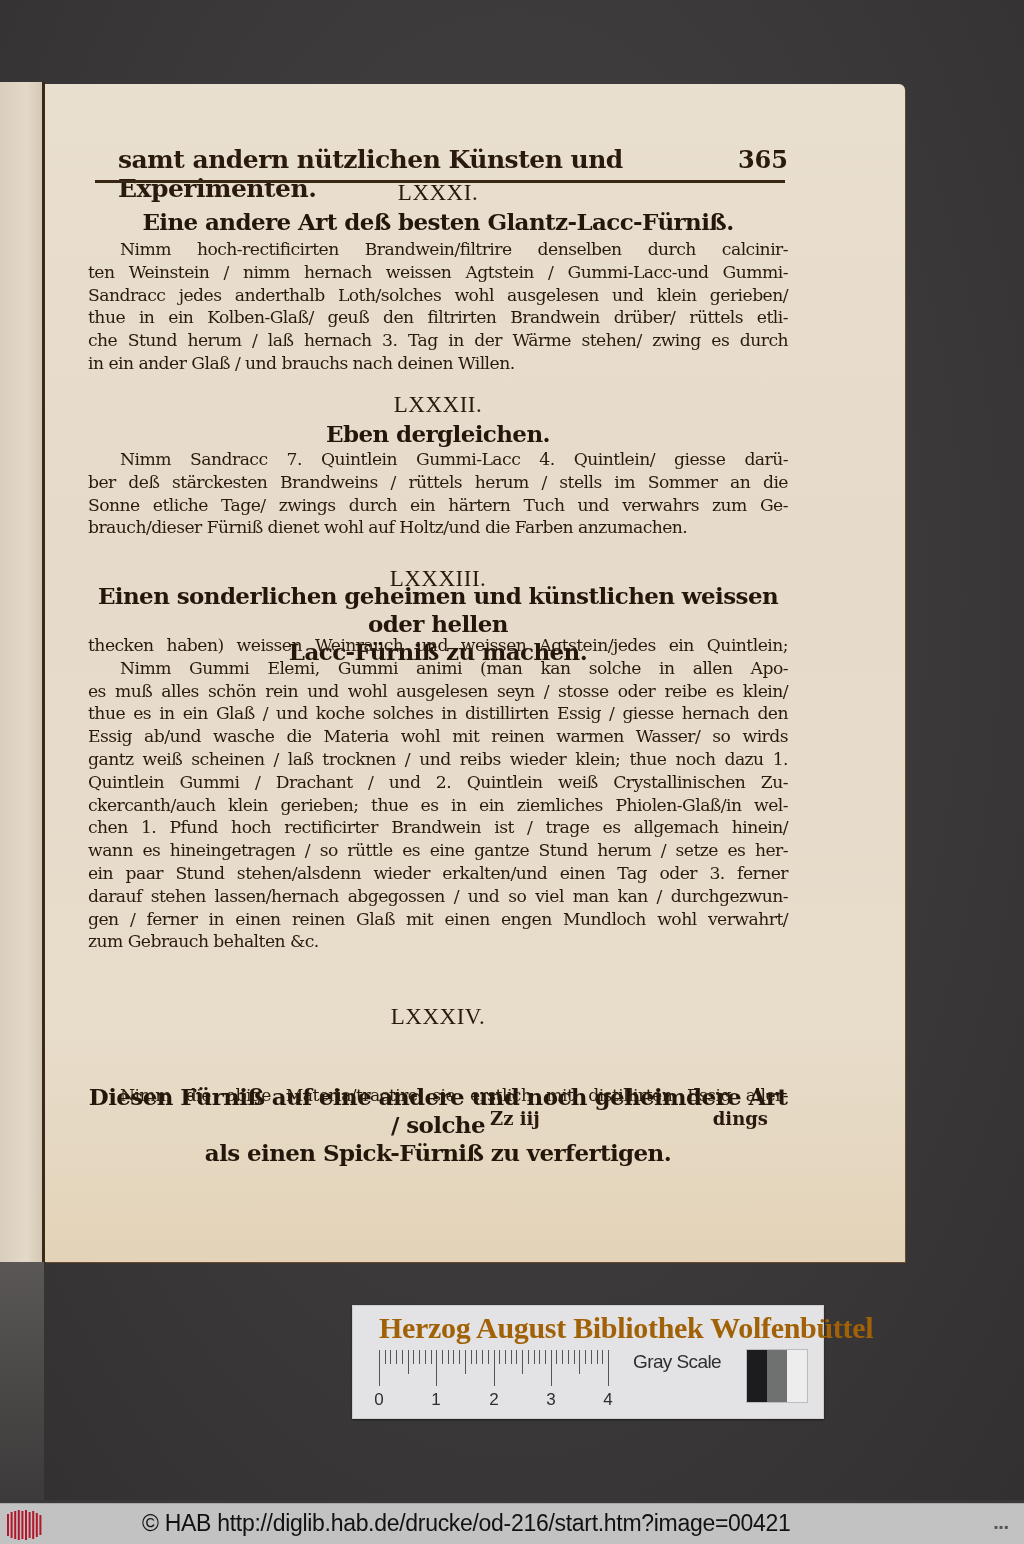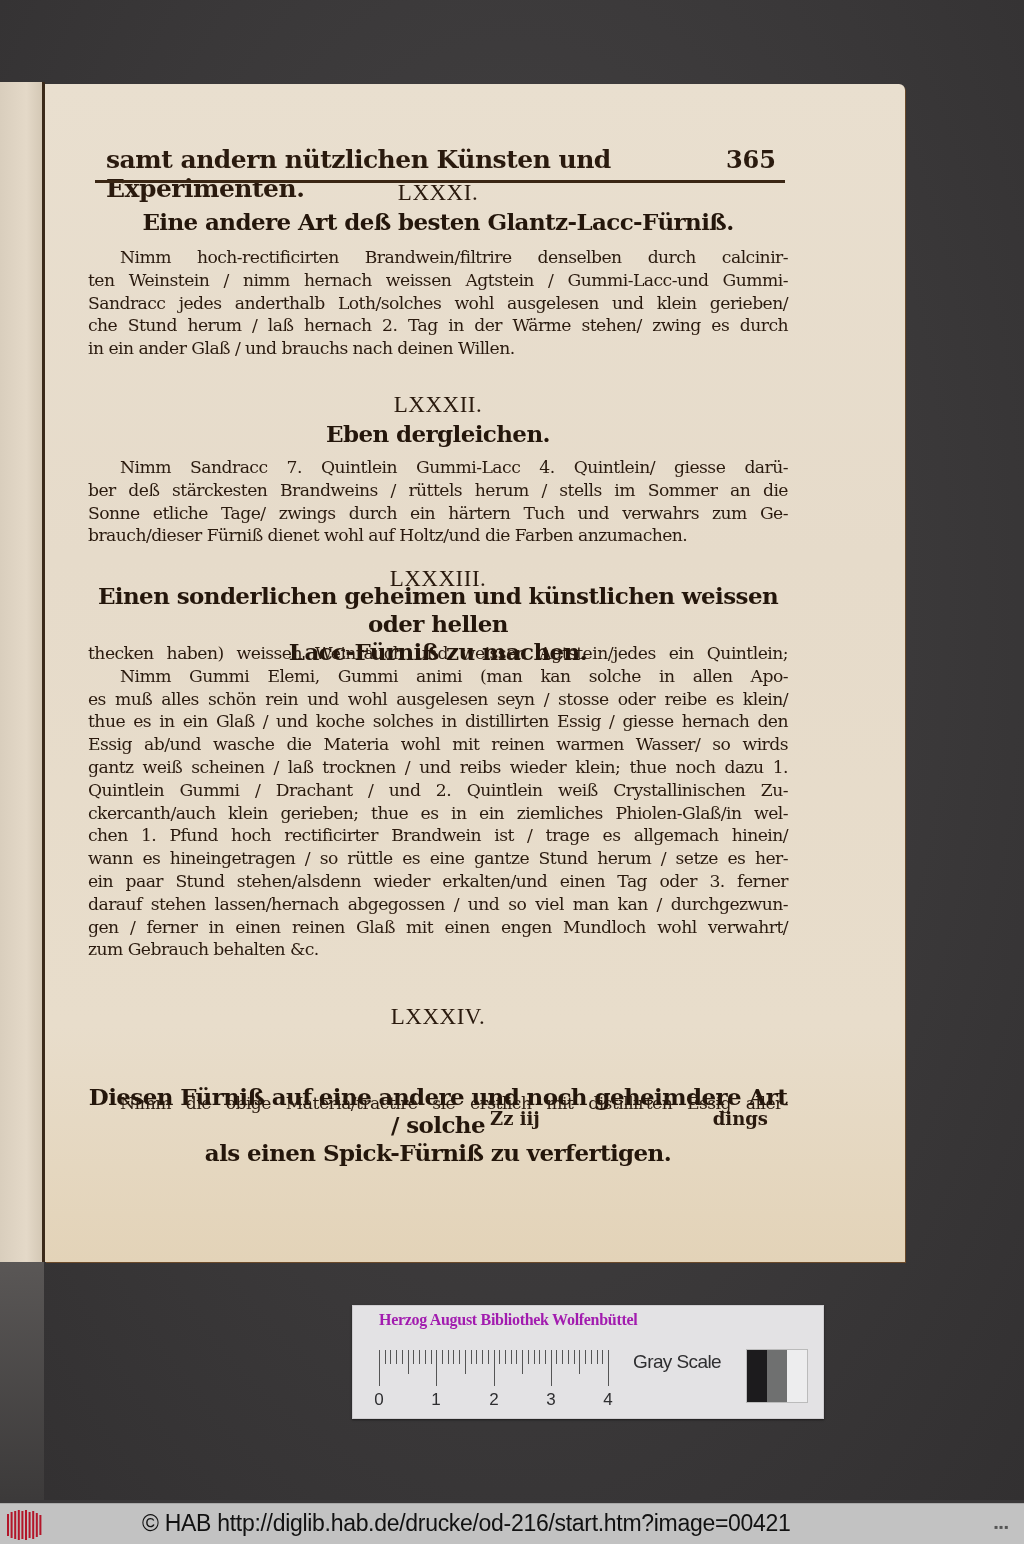--- a/index.html
+++ b/index.html
@@ -25,21 +25,21 @@
     position: absolute; left: 42px; top: 82px; width: 3px; height: 1180px;
     background: #3b2a1a;
   }
   .page {
     position: absolute; left: 45px; top: 84px; width: 860px; height: 1178px;
     background: linear-gradient(180deg, #e9dfcf 0%, #e6dbca 40%, #e8ddcb 80%, #e3d3b8 100%);
     box-shadow: 1px 1px 0 #6b4a2a;
     border-top-right-radius: 6px;
   }
   .running-head {
-    position: absolute; left: 106px; top: 145px; width: 670px; height: 34px;
+    position: absolute; left: 118px; top: 145px; width: 670px; height: 34px;
     display: flex; justify-content: space-between; align-items: baseline;
     font-family: "DejaVu Serif", serif; font-weight: bold; color: #2a1a0e; gap: 38px;
   }
   .running-head .rh-title { font-size: 25px; letter-spacing: -0.5px; }
   .running-head .rh-num { font-size: 24px; }
   .head-rule {
     position: absolute; left: 95px; top: 180px; width: 690px; height: 3px;
     background: #3a2614;
   }
   .sec-num {
@@ -48,42 +48,42 @@
     letter-spacing: 0.5px;
   }
   .sec-title {
     position: absolute; left: 88px; width: 700px; text-align: center;
     font-family: "DejaVu Serif", serif; font-weight: bold; font-size: 23px;
     color: #24160b; letter-spacing: -0.6px; line-height: 28px;
   }
   .para {
     position: absolute; left: 88px; width: 700px;
     font-family: "DejaVu Serif", serif; font-size: 17.2px; line-height: 22.8px;
-    color: #2a1a0e; letter-spacing: -0.55px; margin-top: 8px;
+    color: #2a1a0e; letter-spacing: -0.55px;
   }
   .para .ln { display: block; white-space: nowrap; text-align: justify; text-align-last: justify; }
   .para .ln.first { padding-left: 32px; }
   .para .ln.last { text-align-last: left; }
   .signature {
     position: absolute; left: 88px; top: 1108px; width: 700px; height: 28px;
     font-family: "DejaVu Serif", serif; font-weight: bold; font-size: 18px; color: #2a1a0e;
   }
   .signature .sig { position: absolute; left: 402px; }
   .signature .catch { position: absolute; right: 20px; text-align: center; }
 
   
   .card {
     position: absolute; left: 352px; top: 1305px; width: 470px; height: 112px;
     background: #e3e2e4; border: 1px solid #cfcdd0;
     box-shadow: 0 1px 2px rgba(0,0,0,0.5);
   }
   .card-title {
     position: absolute; left: 26px; top: 5px; width: 430px;
-    font-family: "Liberation Serif", serif; font-weight: bold; font-size: 16px;
-    color: #a21caf; letter-spacing: -0.3px; white-space: nowrap;
+    font-family: "Liberation Serif", serif; font-weight: bold; font-size: 30px;
+    color: #a16207; letter-spacing: -0.3px; white-space: nowrap;
   }
   .ruler { position: absolute; left: 26px; top: 44px; width: 224px; height: 62px; }
   .tick { position: absolute; top: 0; width: 1px; background: #555; }
   .ruler-label {
     position: absolute; top: 40px; font-family: "Liberation Sans", sans-serif;
     font-size: 17px; color: #2e2e30; transform: translateX(-50%);
   }
   .grayscale-label {
     position: absolute; left: 280px; top: 45px;
     font-family: "Liberation Sans", sans-serif; font-size: 19px; color: #2e2e30;
@@ -129,21 +129,22 @@
 <div class="head-rule"></div>
 
 <div class="sec-num" style="top:180px">LXXXI.</div>
 <div class="sec-title" style="top:208px">
   <span>Eine andere Art deß besten Glantz-Lacc-Fürniß.</span>
 </div>
 <div class="para" style="top:238px">
   <span class="ln first">Nimm hoch-rectificirten Brandwein/filtrire denselben durch calcinir-</span>
   <span class="ln">ten Weinstein / nimm hernach weissen Agtstein / Gummi-Lacc-und Gummi-</span>
   <span class="ln">Sandracc jedes anderthalb Loth/solches wohl ausgelesen und klein gerieben/</span>
-  <span class="ln">che Stund herum / laß hernach 2. Tag in der Wärme stehen/ zwing es durch</span>
+  <span class="ln">thue in ein Kolben-Glaß/ geuß den filtrirten Brandwein drüber/ rüttels etli-</span>
+  <span class="ln">che Stund herum / laß hernach 3. Tag in der Wärme stehen/ zwing es durch</span>
   <span class="ln last">in ein ander Glaß / und brauchs nach deinen Willen.</span>
 </div>
 
 <div class="sec-num" style="top:392px">LXXXII.</div>
 <div class="sec-title" style="top:420px">
   <span>Eben dergleichen.</span>
 </div>
 <div class="para" style="top:448px">
   <span class="ln first">Nimm Sandracc 7. Quintlein Gummi-Lacc 4. Quintlein/ giesse darü-</span>
   <span class="ln">ber deß stärckesten Brandweins / rüttels herum / stells im Sommer an die</span>

